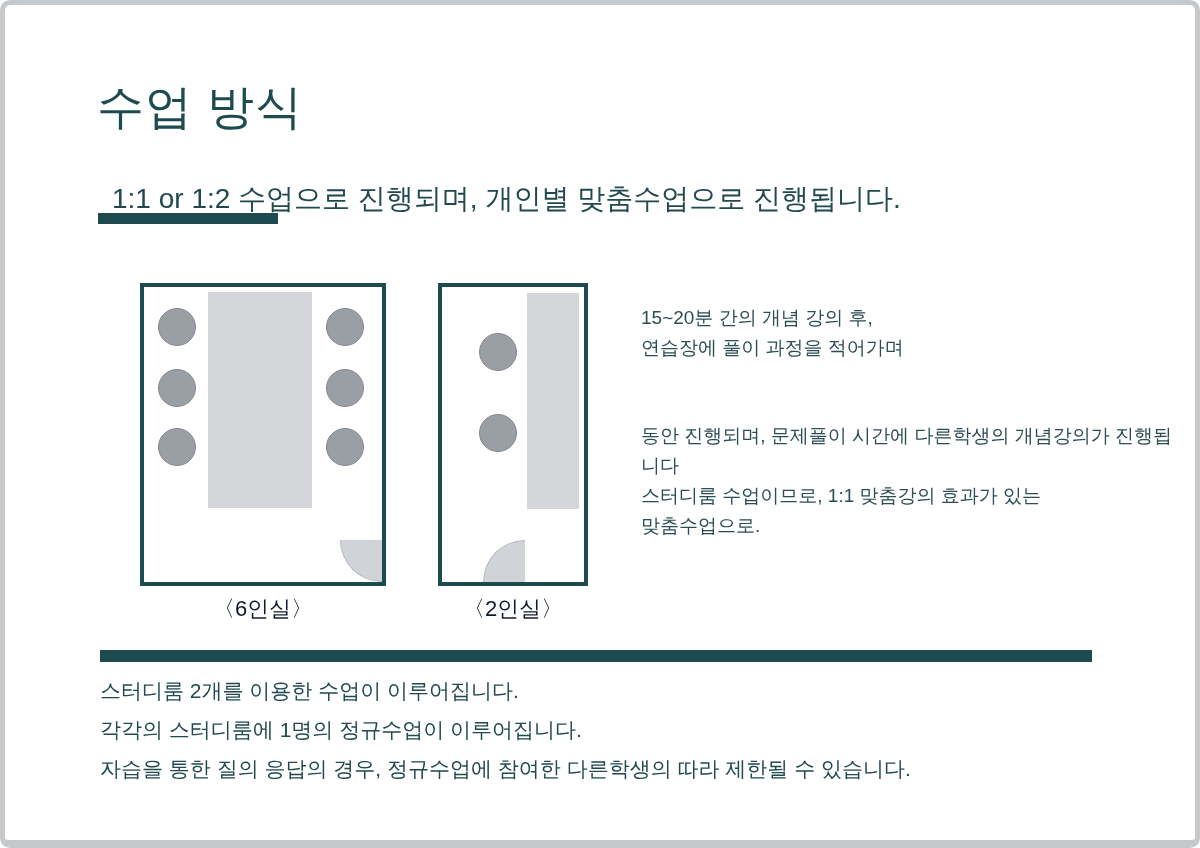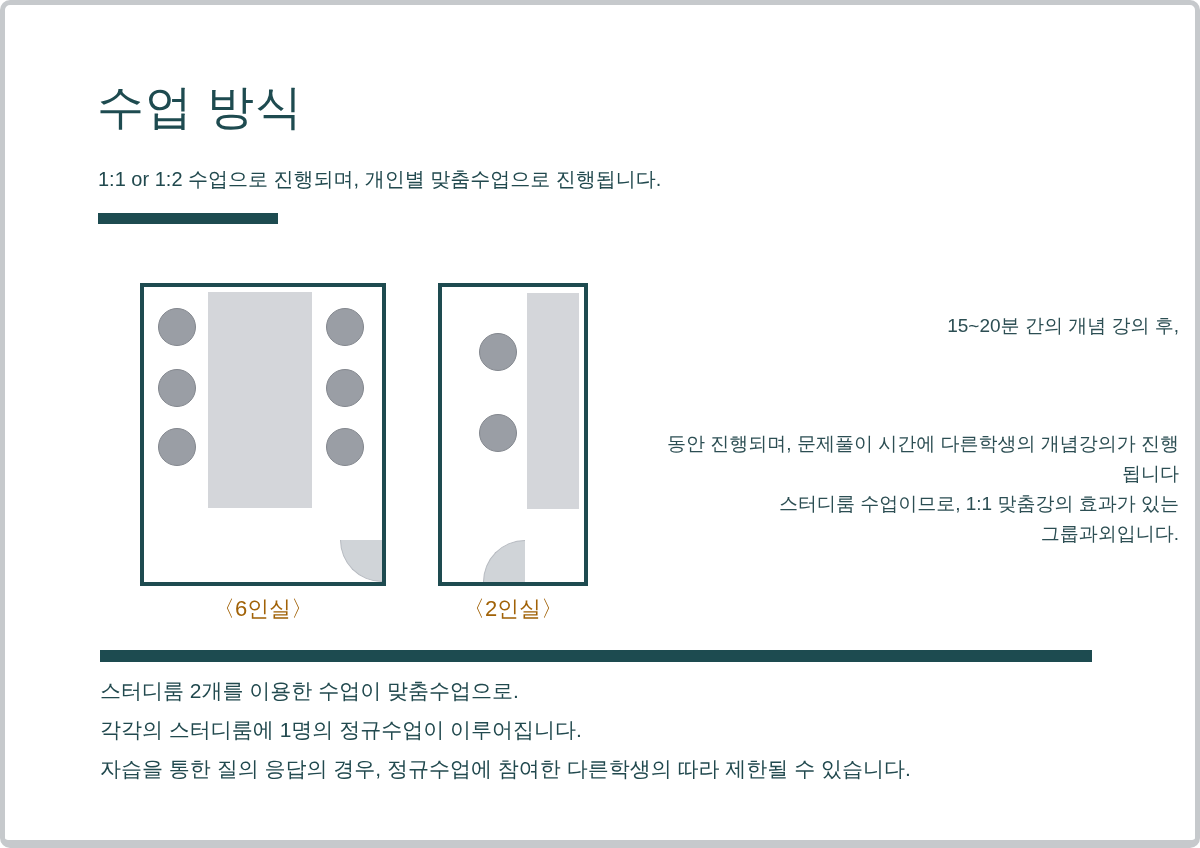--- a/index.html
+++ b/index.html
@@ -15,21 +15,21 @@
     font-family:"Liberation Sans","DejaVu Sans",sans-serif;
     color:#21494e;
   }
   .title{
     position:absolute;left:92px;top:74px;
     font-size:47px;font-weight:500;letter-spacing:1px;
     color:#1e4b50;margin:0;line-height:1.2;
   }
   .subtitle{
     position:absolute;left:93px;top:161px;
-    font-size:20px;color:#21494e;margin:0;line-height:1.35;text-align:center;
+    font-size:28px;color:#21494e;margin:14px;line-height:1.35;text-align:center;
   }
   .accent-bar-small{
     position:absolute;left:93px;top:208px;
     width:180px;height:11px;background:#1d4b50;
   }
   
   .room{
     position:absolute;top:278px;
     box-sizing:border-box;height:303px;
     border:4px solid #1e4b50;background:#ffffff;
@@ -60,30 +60,30 @@
     border-bottom-left-radius:100%;
     border-left:1px solid #b6bac0;border-bottom:1px solid #b6bac0;
   }
   .room-2 .door{
     left:41px;top:253px;
     border-top-left-radius:100%;
     border-left:1px solid #b6bac0;border-top:1px solid #b6bac0;
   }
   .room-label{
     position:absolute;top:589px;text-align:center;
-    font-size:22px;color:#a16207;
+    font-size:22px;color:#0f172a;
   }
   .room-label.l6{left:135px;width:246px;}
   .room-label.l2{left:433px;width:150px;text-align:center;}
   
   .desc{
     position:absolute;left:628px;top:290px;
     font-size:19px;line-height:30px;color:#2c4e53;
   }
-  .desc .para{margin:16px;text-align:right;}
+  .desc .para{margin:8px;}
   .desc .para + .para{margin-top:28px;}
   
   .accent-bar-wide{
     position:absolute;left:95px;top:645px;
     width:992px;height:12px;background:#1d4b50;
   }
   .footer{
     position:absolute;left:95px;top:666px;
     font-size:21px;line-height:39px;color:#21494e;
   }
@@ -117,31 +117,31 @@
     <div class="seat a2"></div>
     <div class="door"></div>
   </div>
 
   <div class="room-label l6">〈6인실〉</div>
   <div class="room-label l2">〈2인실〉</div>
 
   <div class="desc">
     <p class="para">
       <span>15~20분 간의 개념 강의 후,</span><br>
-      <br>
+      <span>연습장에 풀이 과정을 적어가며</span><br>
     </p>
     <p class="para">
       <br>
       <span>동안 진행되며, 문제풀이 시간에 다른학생의 개념강의가 진행됩니다</span><br>
       <span>스터디룸 수업이므로, 1:1 맞춤강의 효과가 있는</span><br>
-      <span>그룹과외입니다.</span>
+      <span>맞춤수업으로.</span>
     </p>
   </div>
 
   <div class="accent-bar-wide"></div>
 
   <div class="footer">
-    <div>스터디룸 2개를 이용한 수업이 맞춤수업으로.</div>
+    <div>스터디룸 2개를 이용한 수업이 이루어집니다.</div>
     <div>각각의 스터디룸에 1명의 정규수업이 이루어집니다.</div>
     <div>자습을 통한 질의 응답의 경우, 정규수업에 참여한 다른학생의 따라 제한될 수 있습니다.</div>
   </div>
 
 </div>
 
 </body></html>

